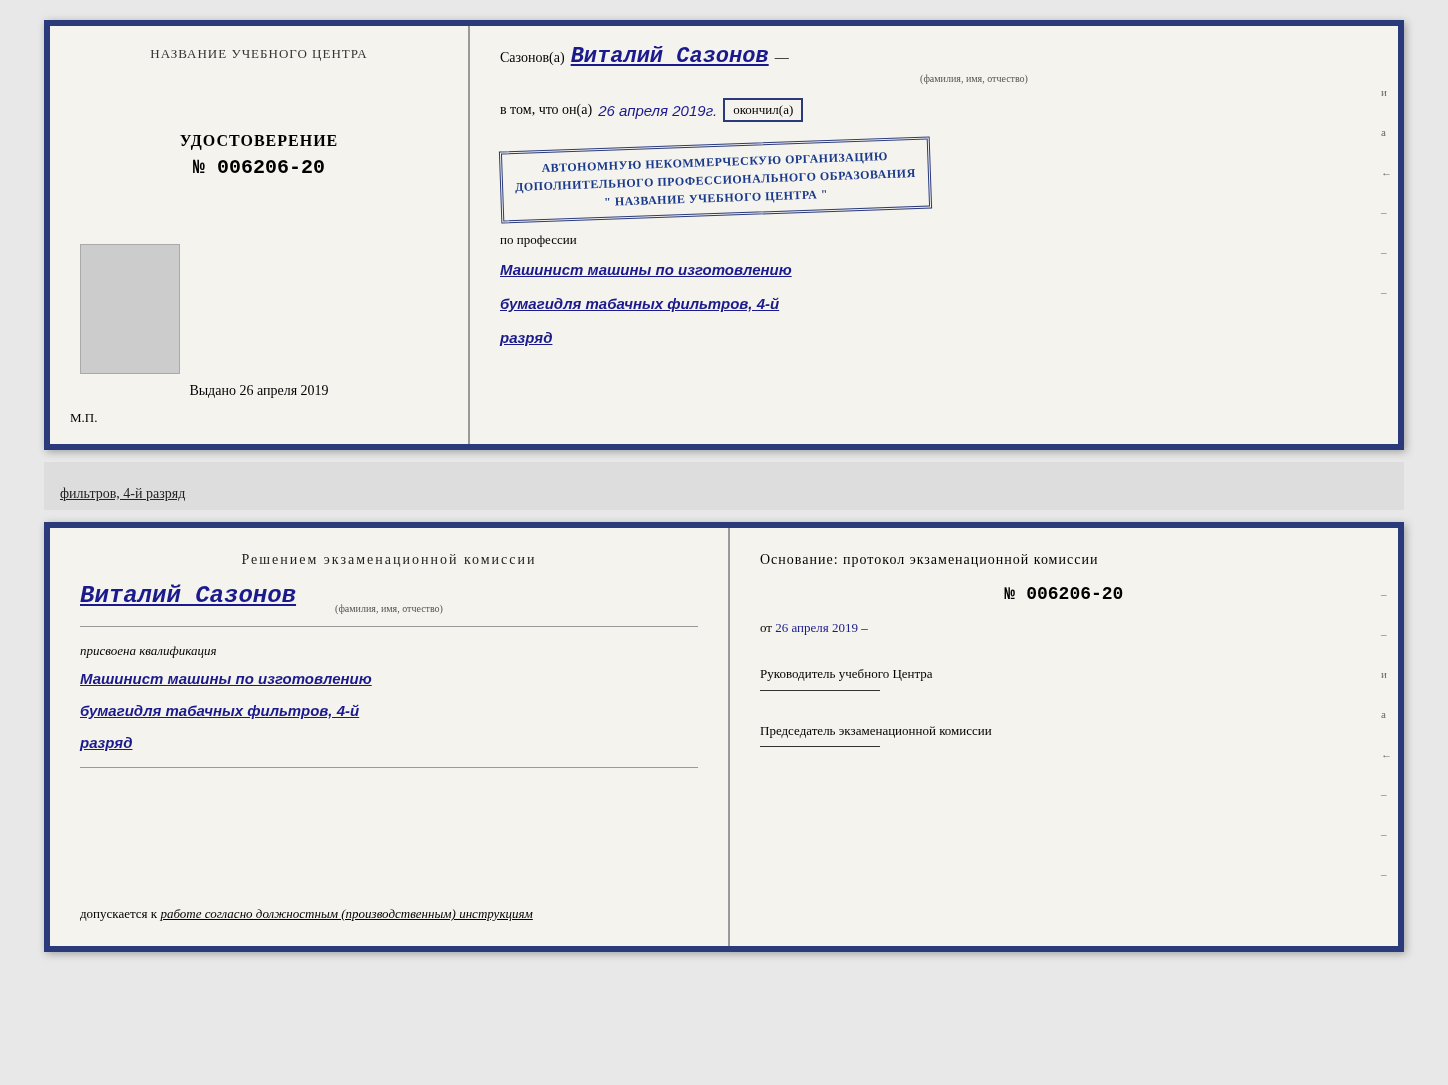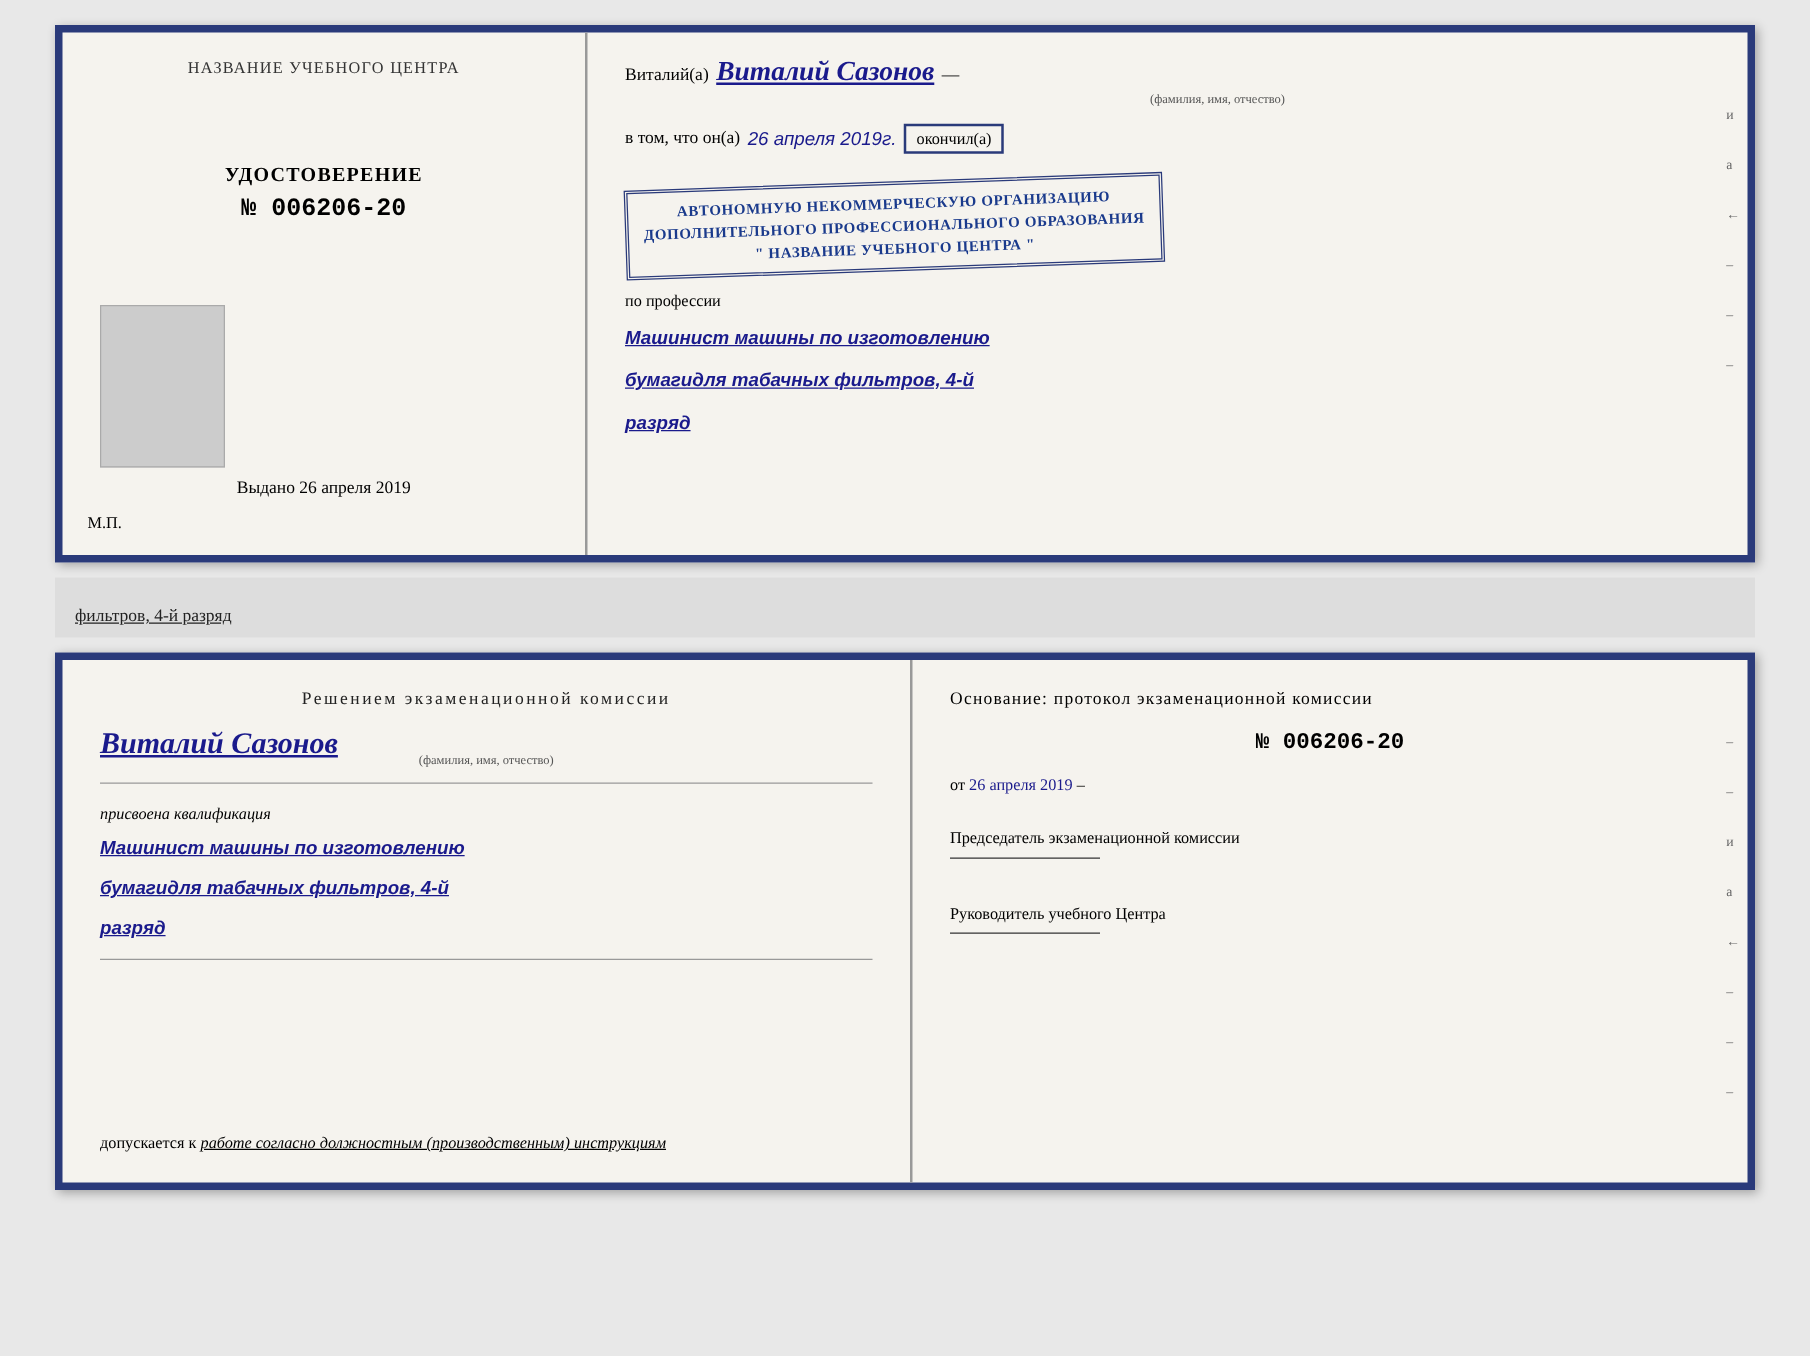--- a/index.html
+++ b/index.html
@@ -102,21 +102,21 @@
     
     .poluchil-line {
       font-size: 14px;
       display: flex;
       align-items: baseline;
       gap: 6px;
       flex-wrap: wrap;
     }
 
     .handwritten {
-      font-family: Liberation Serif, serif;
+      font-family: Liberation Mono, monospace;
       font-size: 22px;
       color: #1a1a8c;
       font-style: italic;
       text-decoration: underline;
       font-weight: bold;
     }
 
     .handwritten-small {
       font-family: 'Comic Sans MS', cursive, sans-serif;
       font-size: 15px;
@@ -326,21 +326,21 @@
     <div class="photo-box"></div>
     <div class="vydano-line">
       <span>Выдано 26 апреля 2019</span>
     </div>
     <div class="mp-label">М.П.</div>
   </div>
 
   <div class="cert-top-right">
 
     <div class="poluchil-line">
-      <span style="font-size:14px;">Виталий(а)</span>
+      <span style="font-size:14px;">Сазонов(а)</span>
       <span class="handwritten">Виталий Сазонов</span>
       <span style="font-size:14px;">—</span>
     </div>
     <div style="text-align:center; margin-top:-6px; margin-left:80px;">
       <span class="small-label">(фамилия, имя, отчество)</span>
     </div>
 
     <div class="vtom-line">
       <span style="font-size:14px;">в том, что он(а)</span>
       <span class="handwritten-small">26 апреля 2019г.</span>
@@ -401,30 +401,30 @@
     <div class="osnov-text">Основание: протокол экзаменационной  комиссии</div>
 
     <div class="bold-number">№  006206-20</div>
 
     <div class="ot-line">
       <span>от</span>
       <span style="font-family:'Comic Sans MS',cursive; color:#1a1a8c;">26 апреля 2019</span>
       <span> –</span>
     </div>
 
+    <div style="margin-top:16px;">
+      <div style="font-size:13px; line-height:1.5;">Руководитель учебного Центра</div>
+      <div class="signature-line"></div>
+    </div>
+
     <div style="margin-top:12px;">
       <div style="font-size:13px; line-height:1.5;">Председатель экзаменационной комиссии</div>
       <div class="signature-line"></div>
     </div>
 
-    <div style="margin-top:16px;">
-      <div style="font-size:13px; line-height:1.5;">Руководитель учебного Центра</div>
-      <div class="signature-line"></div>
-    </div>
-
     <div class="right-edge-marks-bottom">
       <span>–</span>
       <span>–</span>
       <span>и</span>
       <span>а</span>
       <span>←</span>
       <span>–</span>
       <span>–</span>
       <span>–</span>
     </div>

